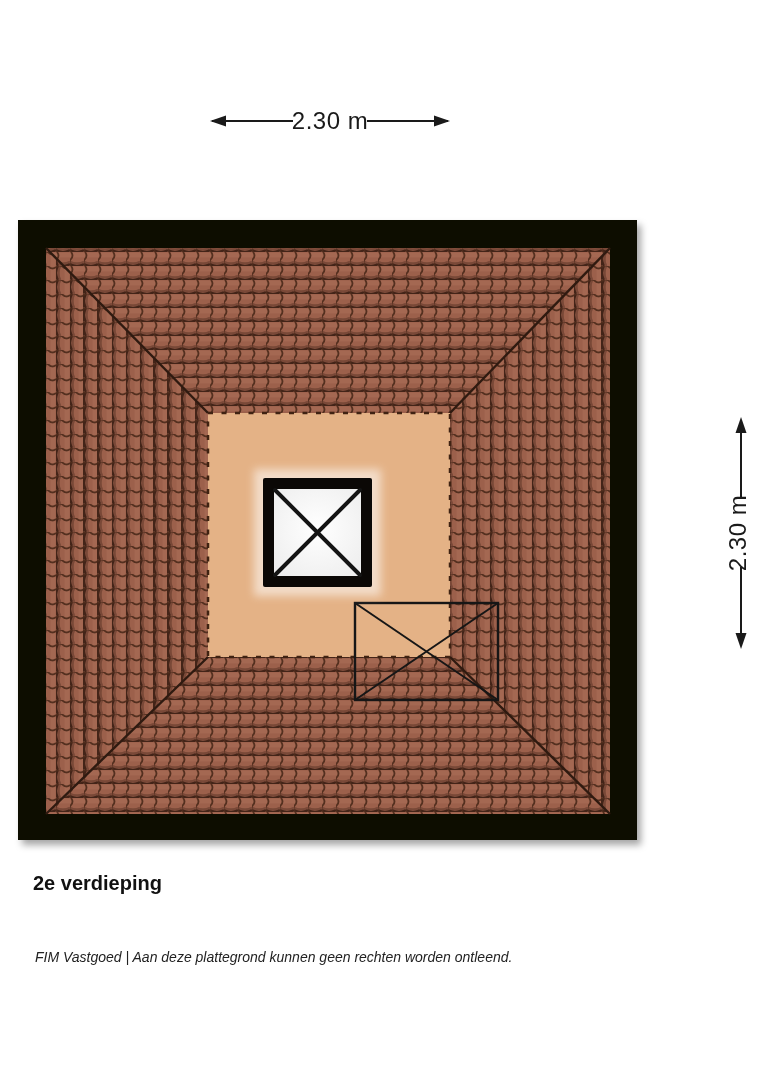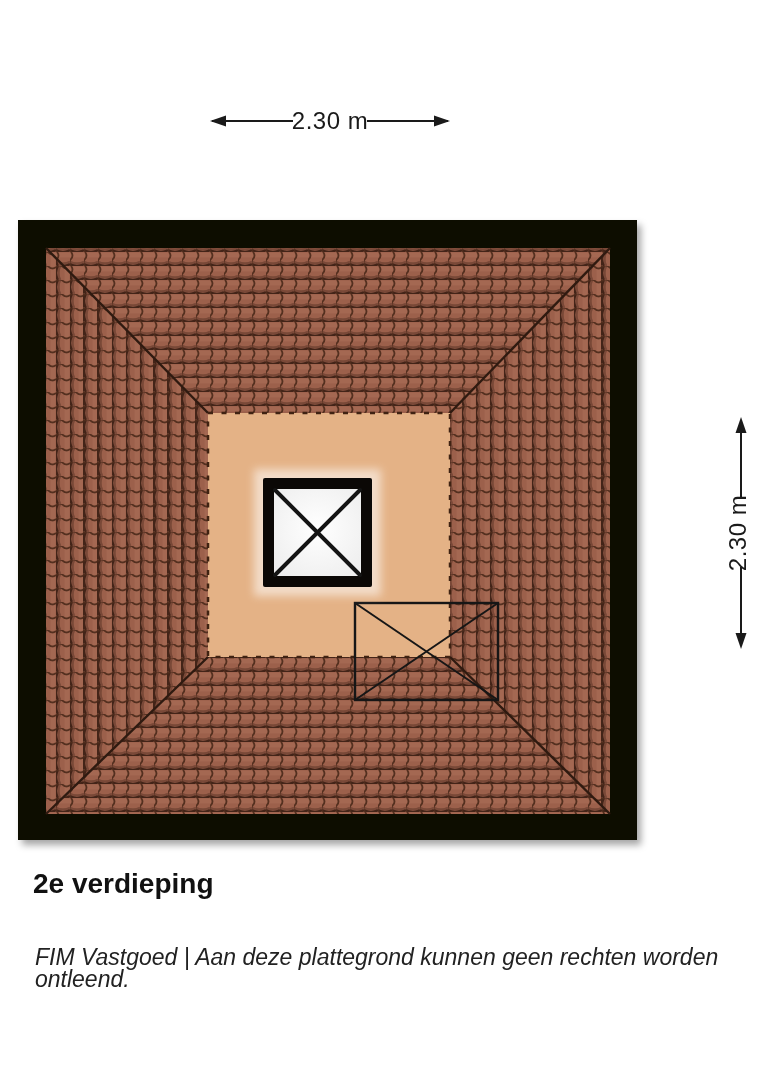--- a/index.html
+++ b/index.html
@@ -16,25 +16,25 @@
     color:var(--ink,#1a1a1a);text-align:center;line-height:30px;
     white-space:nowrap;
   }
   .dim-label.h{left:285px;top:106px;width:90px;}
   .dim-label.v{
     left:693px;top:518px;width:90px;height:30px;
     transform:rotate(-90deg);transform-origin:50% 50%;
   }
   .title-block{
     position:absolute;left:33px;top:864px;width:700px;
-    font-weight:bold;font-size:28px;line-height:39px;color:#111;
+    font-weight:bold;font-size:20px;line-height:39px;color:#111;
   }
   .disclaimer{
     position:absolute;left:35px;top:946px;width:700px;
-    font-style:italic;font-size:23px;line-height:22px;color:#222;
+    font-style:italic;font-size:14px;line-height:22px;color:#222;
   }
 </style>
 </head>
 <body>
 
 <div class="stage">
 
   <svg class="plan" width="764" height="1080" viewBox="0 0 764 1080">
     <defs>
       <filter id="frameShadow" x="-6%" y="-6%" width="114%" height="114%">

